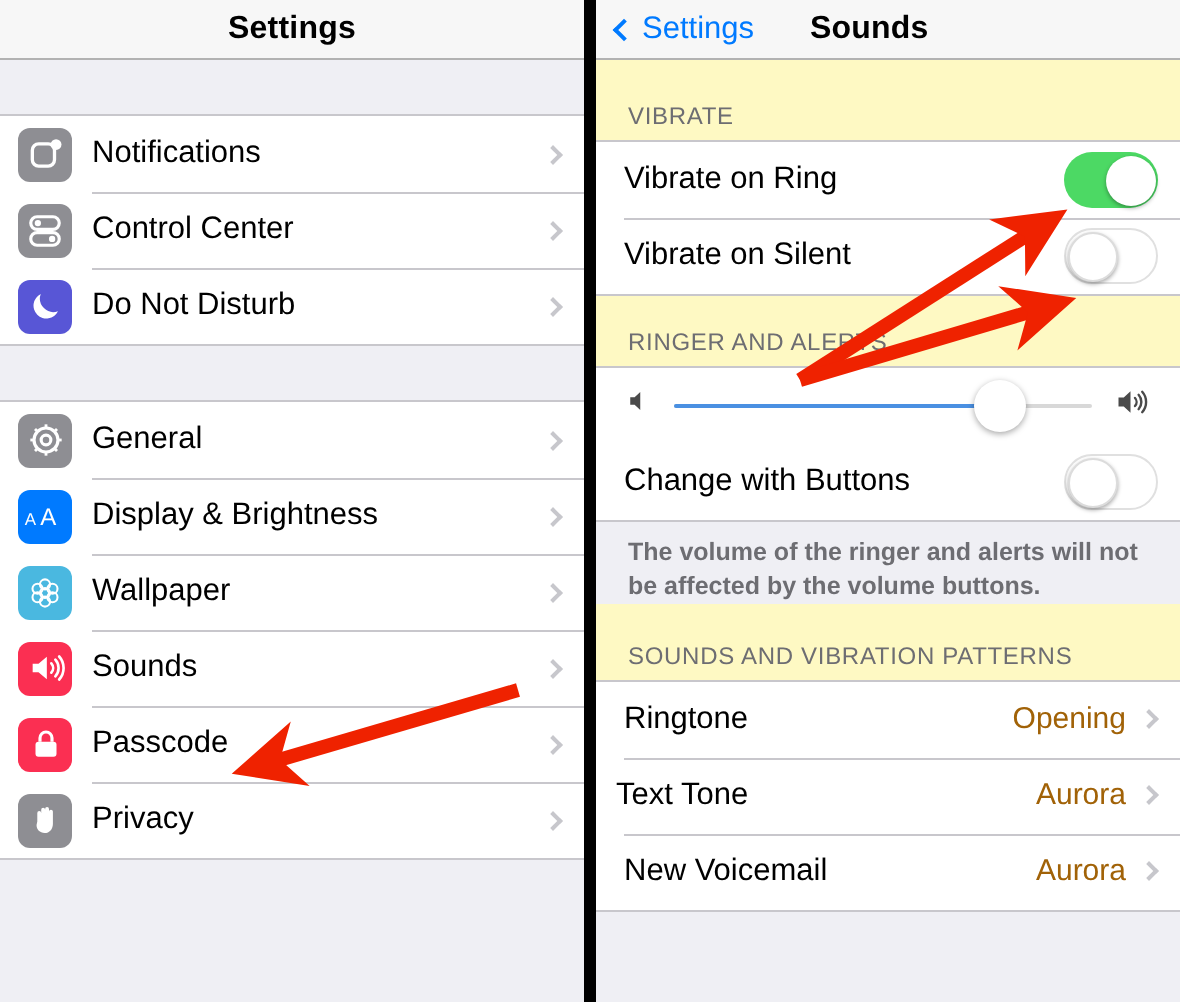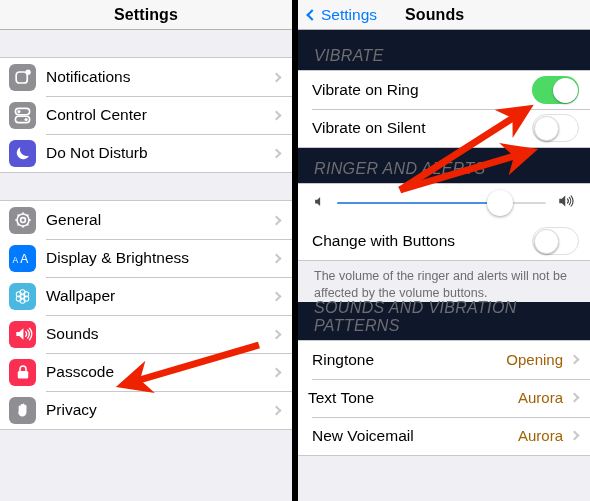--- a/index.html
+++ b/index.html
@@ -77,28 +77,27 @@
   .carrier-icon {
     width: 27px; height: 27px; border-radius: 6px; background: #4cd964;
     margin-right: 10px; flex: 0 0 27px; margin-top: -13px;
   }
   .carrier-label { font-size: 15.5px; color: #000; flex: 1; margin-top: -13px; }
   .carrier-value { font-size: 15px; color: #8e8e93; margin-top: -13px; margin-right: 8px; }
   .carrier-row .chev-right { margin-top: -13px; }
 
   
   .section-hdr {
-    font-size: 16px; color: #6d6d72; letter-spacing: 0.35px;
+    font-size: 12px; color: #6d6d72; letter-spacing: 0.35px;
     padding: 0 0 5px 16px; display: flex; align-items: flex-end;
-    background: #0f172a;
-    font-style: italic;
+    background: #fef9c3;
   }
   .section-foot {
     font-size: 12.5px; color: #6d6d72; line-height: 1.35;
-    padding: 7px 16px 0 16px; background: #efeff4;
+    padding: 7px 16px 0 16px; background: #efeff4; font-weight: bold;
   }
 
   
   .toggle {
     width: 47px; height: 28px; border-radius: 14px;
     position: relative; margin-right: 11px; flex: 0 0 47px;
     cursor: pointer;
   }
   .toggle.on  { background: #4cd964; }
   .toggle.off { background: #fff; border: 1px solid #e0e0e0; }

